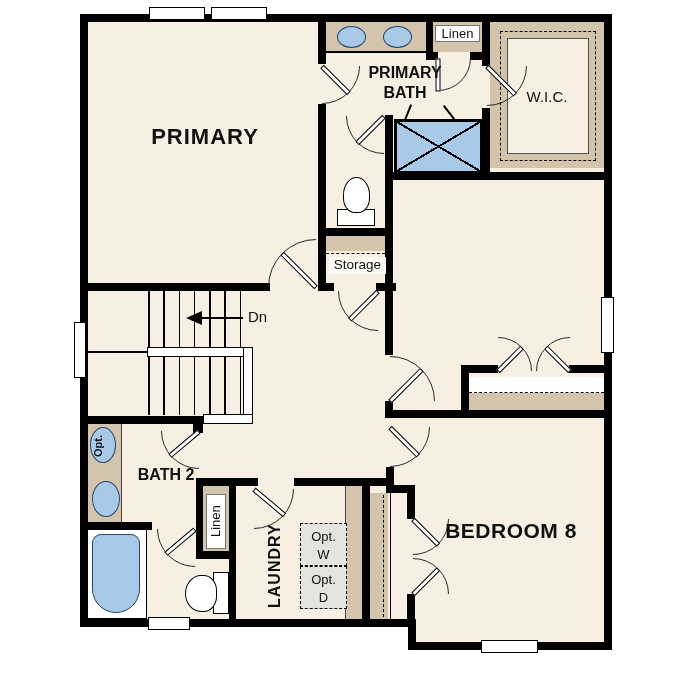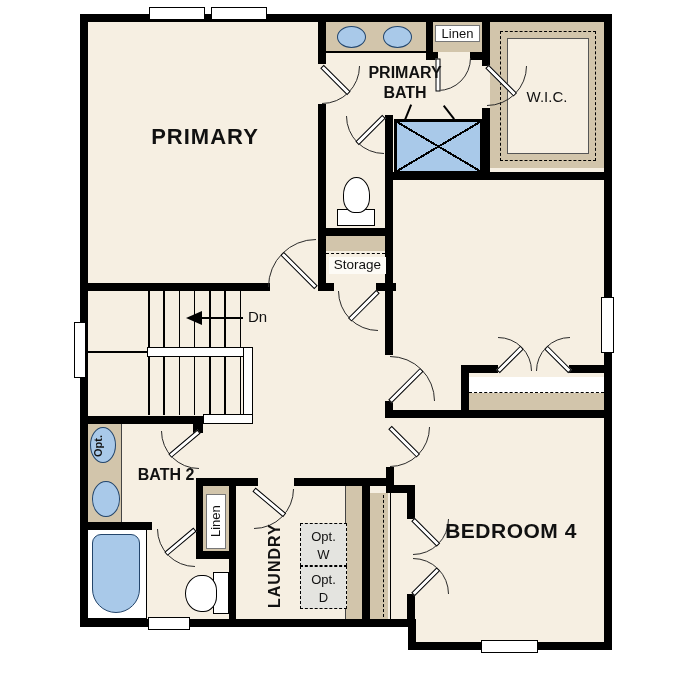--- a/index.html
+++ b/index.html
@@ -237,21 +237,21 @@
     <div>PRIMARY</div>
     <div>BATH</div>
   </div>
   <div class="lbl" style="left:517px;top:88px;width:60px;font-size:15px;">W.I.C.</div>
   <div class="lbl sm" style="left:435px;top:25px;width:45px;height:17px;background:#fff;border:1px solid #777;box-sizing:border-box;line-height:15px;">
     <span>Linen</span>
   </div>
   <div class="lbl sm" style="left:329px;top:257px;width:57px;height:17px;background:#fdfbf6;line-height:16px;font-size:13.5px;">
     <span>Storage</span>
   </div>
-  <div class="lbl big" style="left:436px;top:519px;width:150px;">BEDROOM 4</div>
+  <div class="lbl big" style="left:436px;top:519px;width:150px;">BEDROOM 8</div>
   <div class="lbl" style="left:134px;top:466px;width:64px;font-weight:bold;font-size:16px;">BATH 2</div>
   <div class="lbl sm vtext" style="left:206px;top:494px;width:20px;height:55px;background:#fff;border:1px solid #777;box-sizing:border-box;line-height:18px;">
     <span>Linen</span>
   </div>
   <div class="lbl med vtext" style="left:266px;top:510px;width:22px;height:112px;letter-spacing:1px;">LAUNDRY</div>
   <div class="lbl" style="left:248px;top:308px;width:30px;font-size:15px;text-align:left;">Dn</div>
   <div class="lbl vtext" style="left:92px;top:428px;width:22px;height:36px;font-size:11px;font-weight:bold;">Opt.</div>
 
 </div>
 

